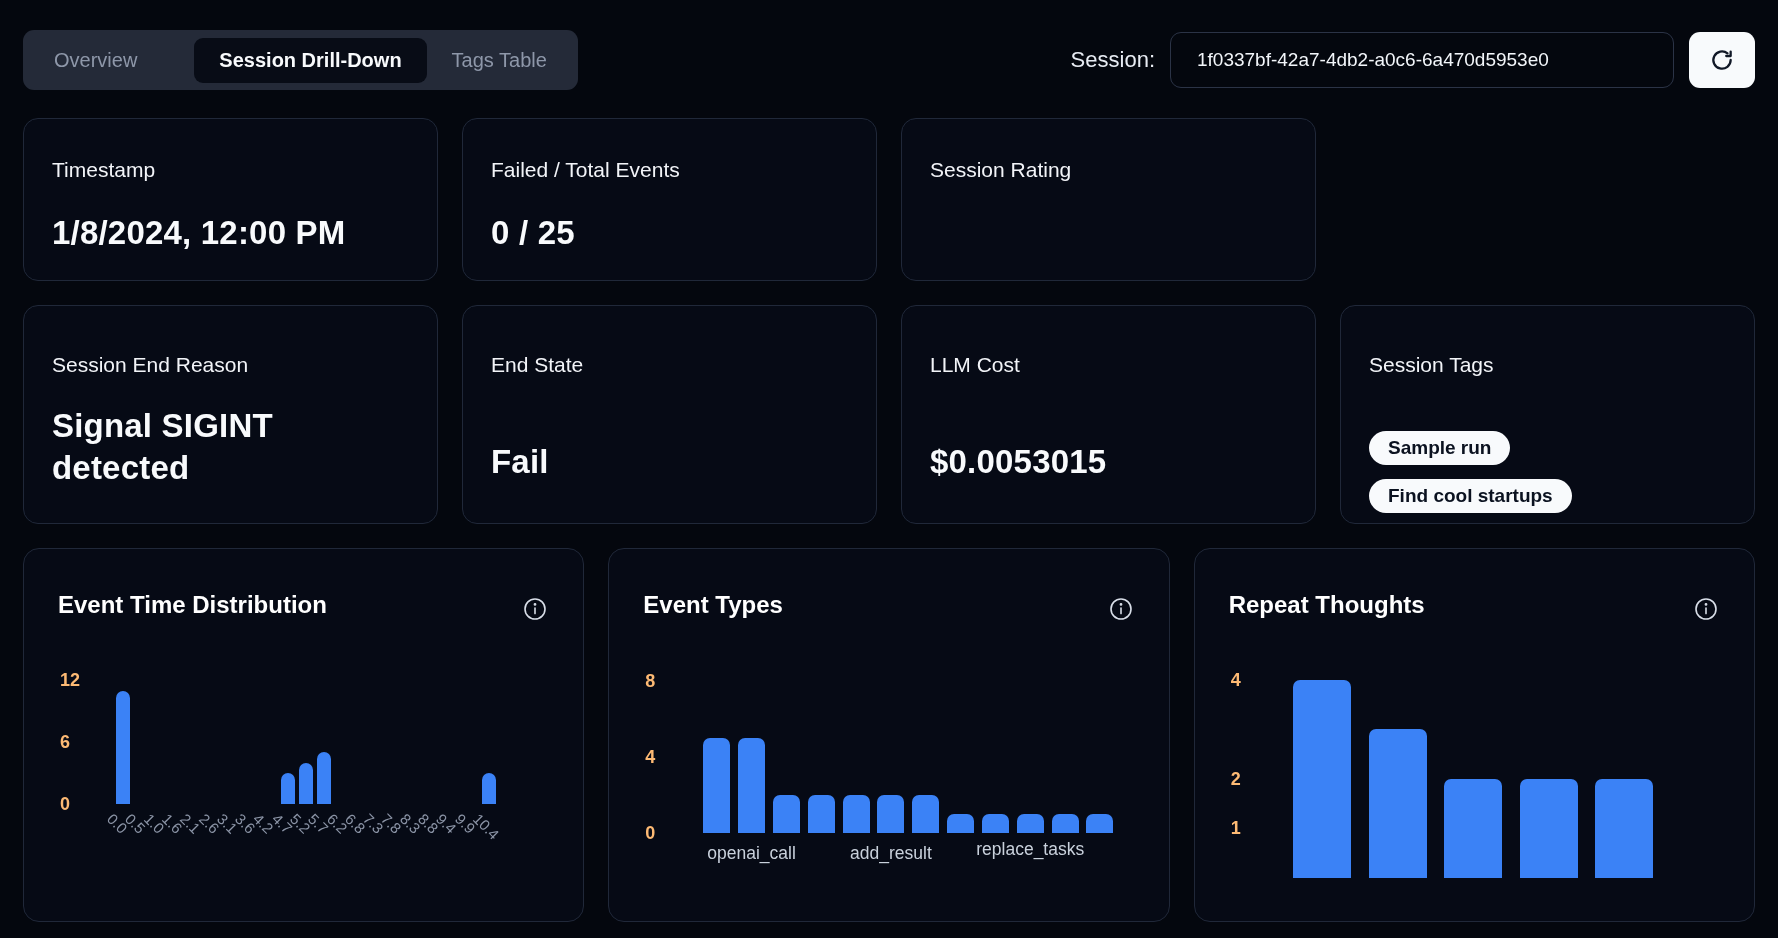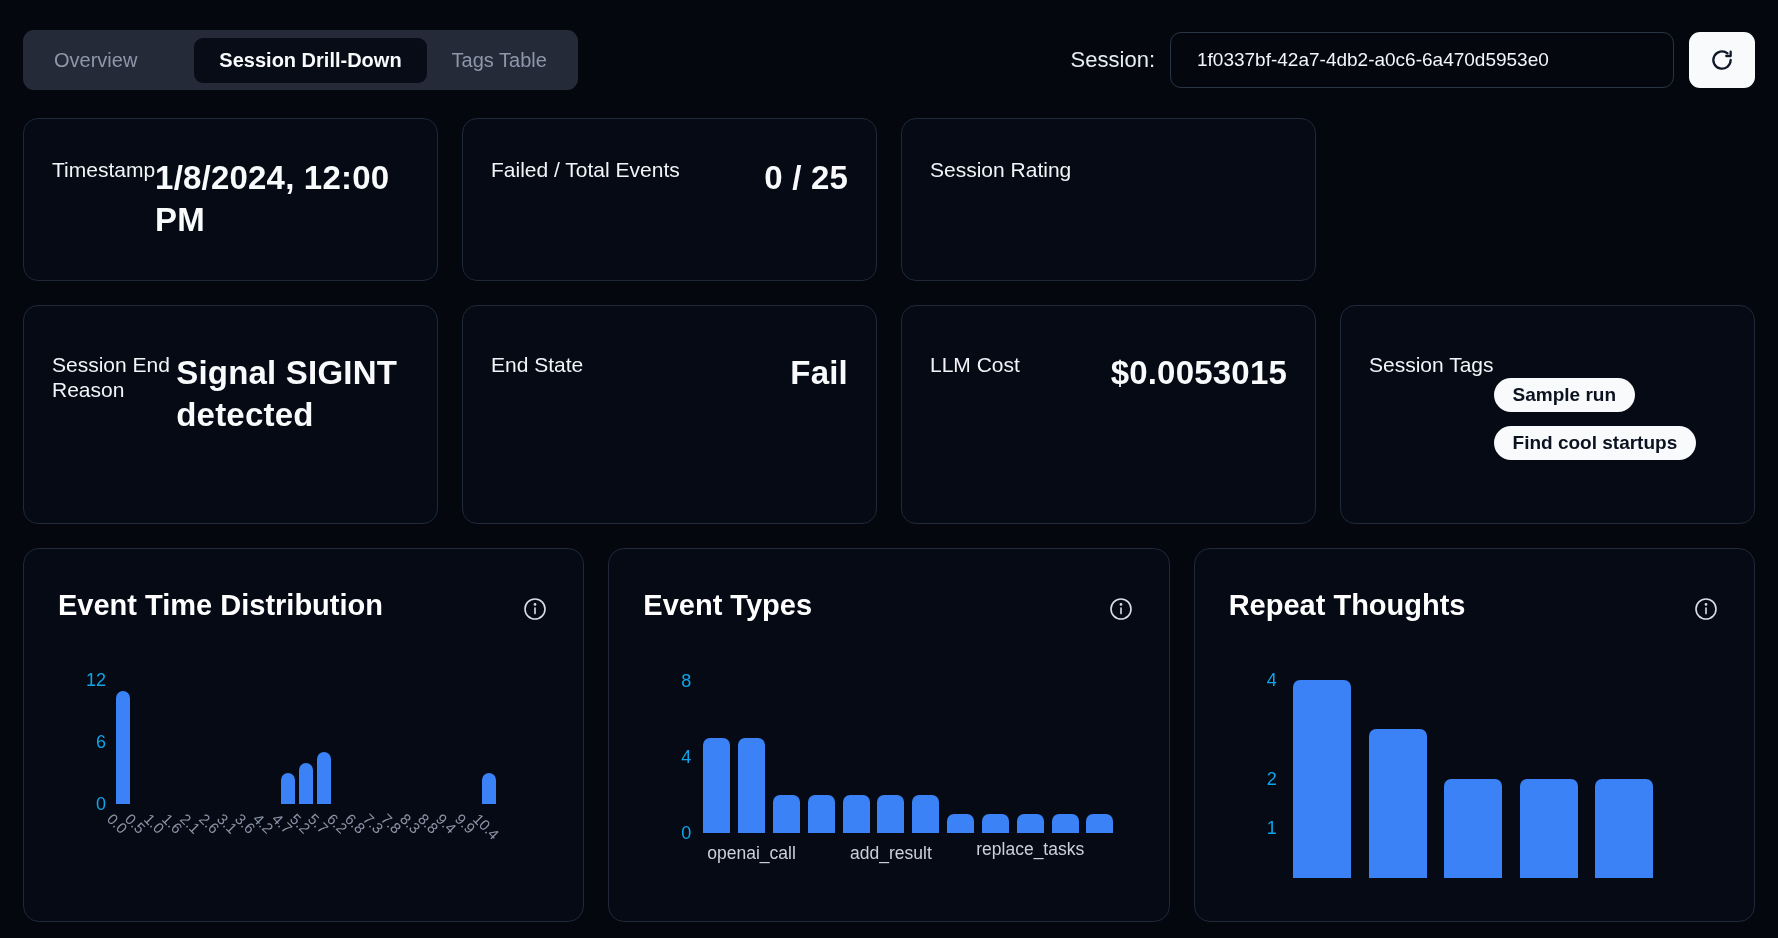--- a/index.html
+++ b/index.html
@@ -20,35 +20,35 @@
   .refresh-btn { width:66px; height:56px; background:#f8fafc; border:none; border-radius:11px; cursor:pointer;
                  display:flex; align-items:center; justify-content:center; }
 
   
   .grid { display:grid; gap:24px; margin-top:24px; }
   .grid.r1 { grid-template-columns:repeat(4,1fr); margin-top:28px; }
   .grid.r2 { grid-template-columns:repeat(4,1fr); }
   .grid.r3 { grid-template-columns:repeat(3,1fr); }
 
   .stat-card { background:#060a15; border:1px solid #202839; border-radius:15px; padding:38px 28px 26px;
-               display:flex; justify-content:space-between; height:163px; }
+               display:flex; flex-direction:column; justify-content:space-between; height:163px;gap:28px; }
   .grid.r2 .stat-card { height:219px; padding:46px 28px 40px; }
   .stat-label { font-size:21px; color:#f2f4f8; line-height:1.2; }
   .stat-value { font-size:33px; font-weight:700; color:#f8fafc; line-height:1.28; letter-spacing:.2px; }
   .tags-card { justify-content:flex-start; }
   .tags { display:flex; flex-direction:column; align-items:flex-start; gap:14px; margin-top:26px; }
   .tag { background:#f8fafc; color:#0b1220; font-weight:700; font-size:19px; padding:6px 19px; border-radius:999px; white-space:nowrap; }
 
   
   .chart-card { position:relative; background:#060a15; border:1px solid #202839; border-radius:16px;
                 height:374px; padding:36px 34px 0; }
-  .chart-title { font-size:29px; font-weight:700; color:#ffffff; line-height:40px; }
+  .chart-title { font-size:24px; font-weight:700; color:#ffffff; line-height:40px; }
   .info-icon { position:absolute; top:48px; right:36px; cursor:pointer; }
   .chart-area { position:relative; margin-left:56px; }
-  .ytick { position:absolute; left:-54px; width:46px; text-align:right; font-size:18px; color:#0ea5e9; line-height:20px; }
+  .ytick { position:absolute; left:-54px; width:46px; text-align:left; font-size:18px; color:#fdba74; line-height:20px;font-weight:bold; }
   .bar { position:absolute; bottom:0; background:#3b82f6; border-radius:7px 7px 0 0; }
   .xlab-rot { position:absolute; font-size:15px; color:#8b94a6; white-space:nowrap;
               transform:rotate(45deg); transform-origin:left top; }
   .xlab { position:absolute; font-size:17.5px; color:#c9d1dc; transform:translateX(-50%); white-space:nowrap; }
 </style>
 </head>
 <body>
 
 <div class="app">
 

